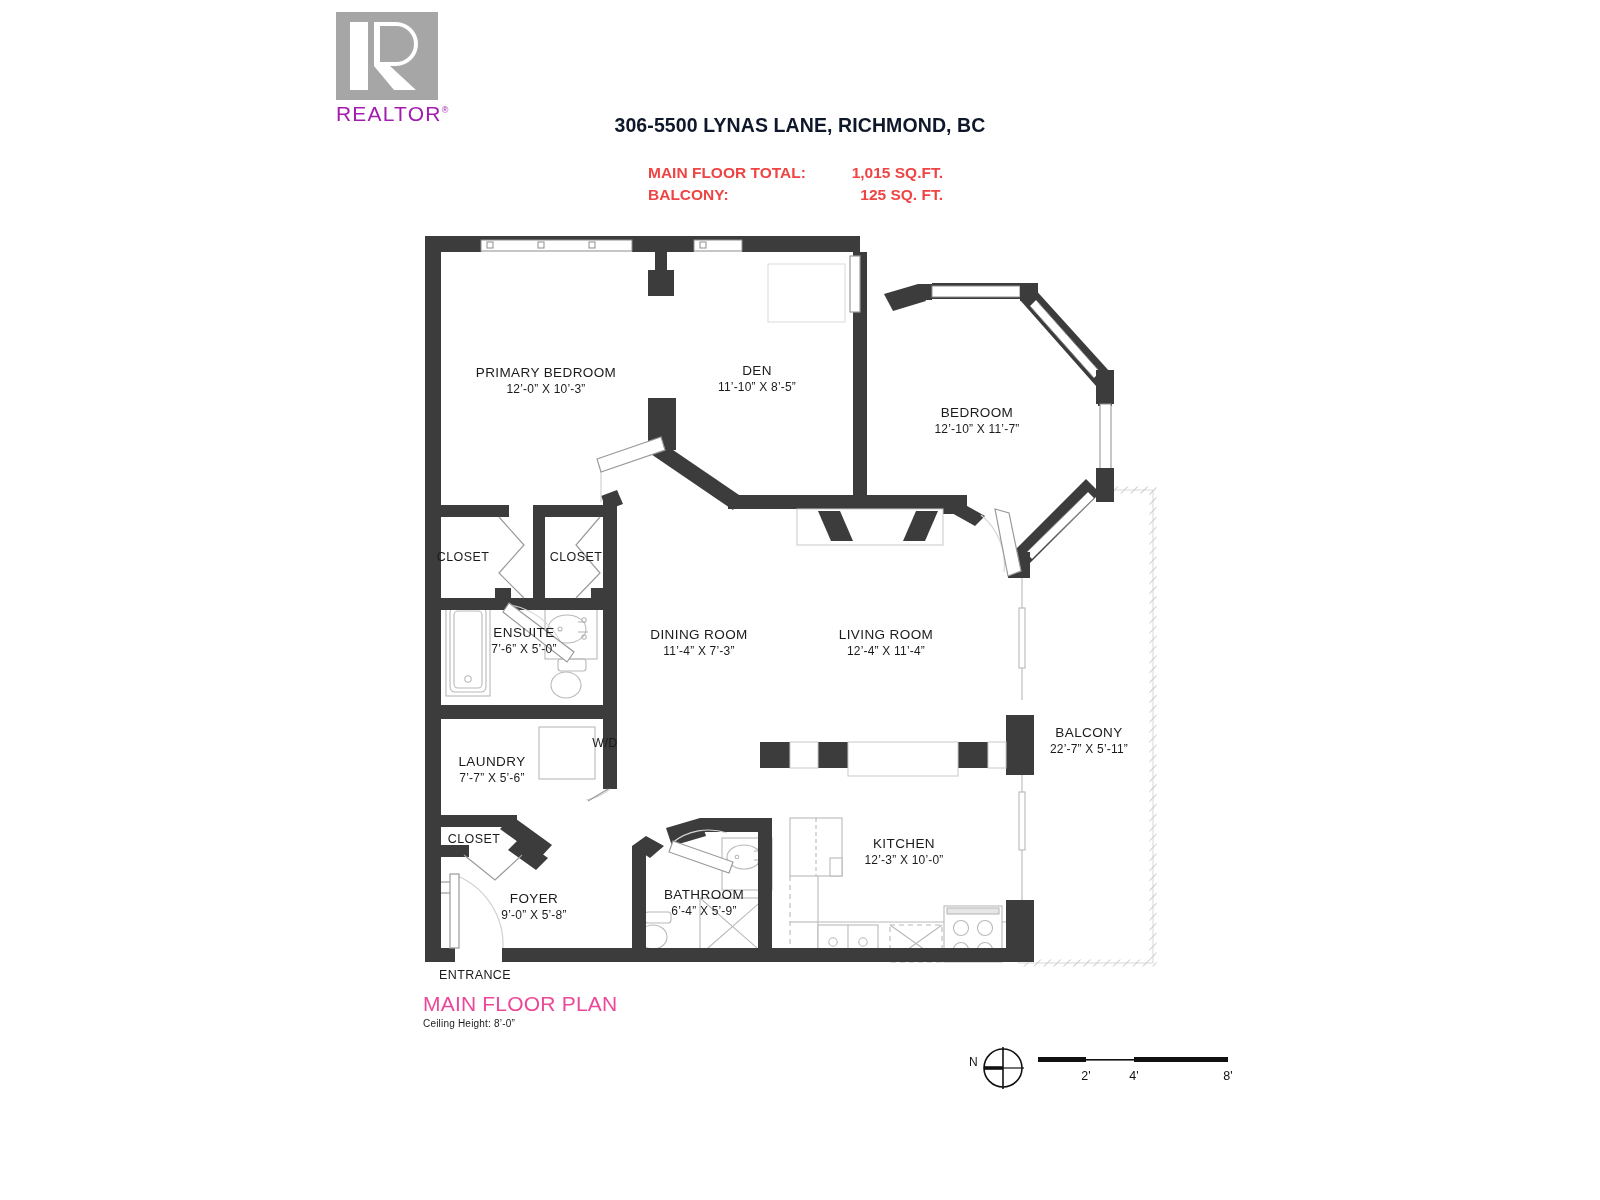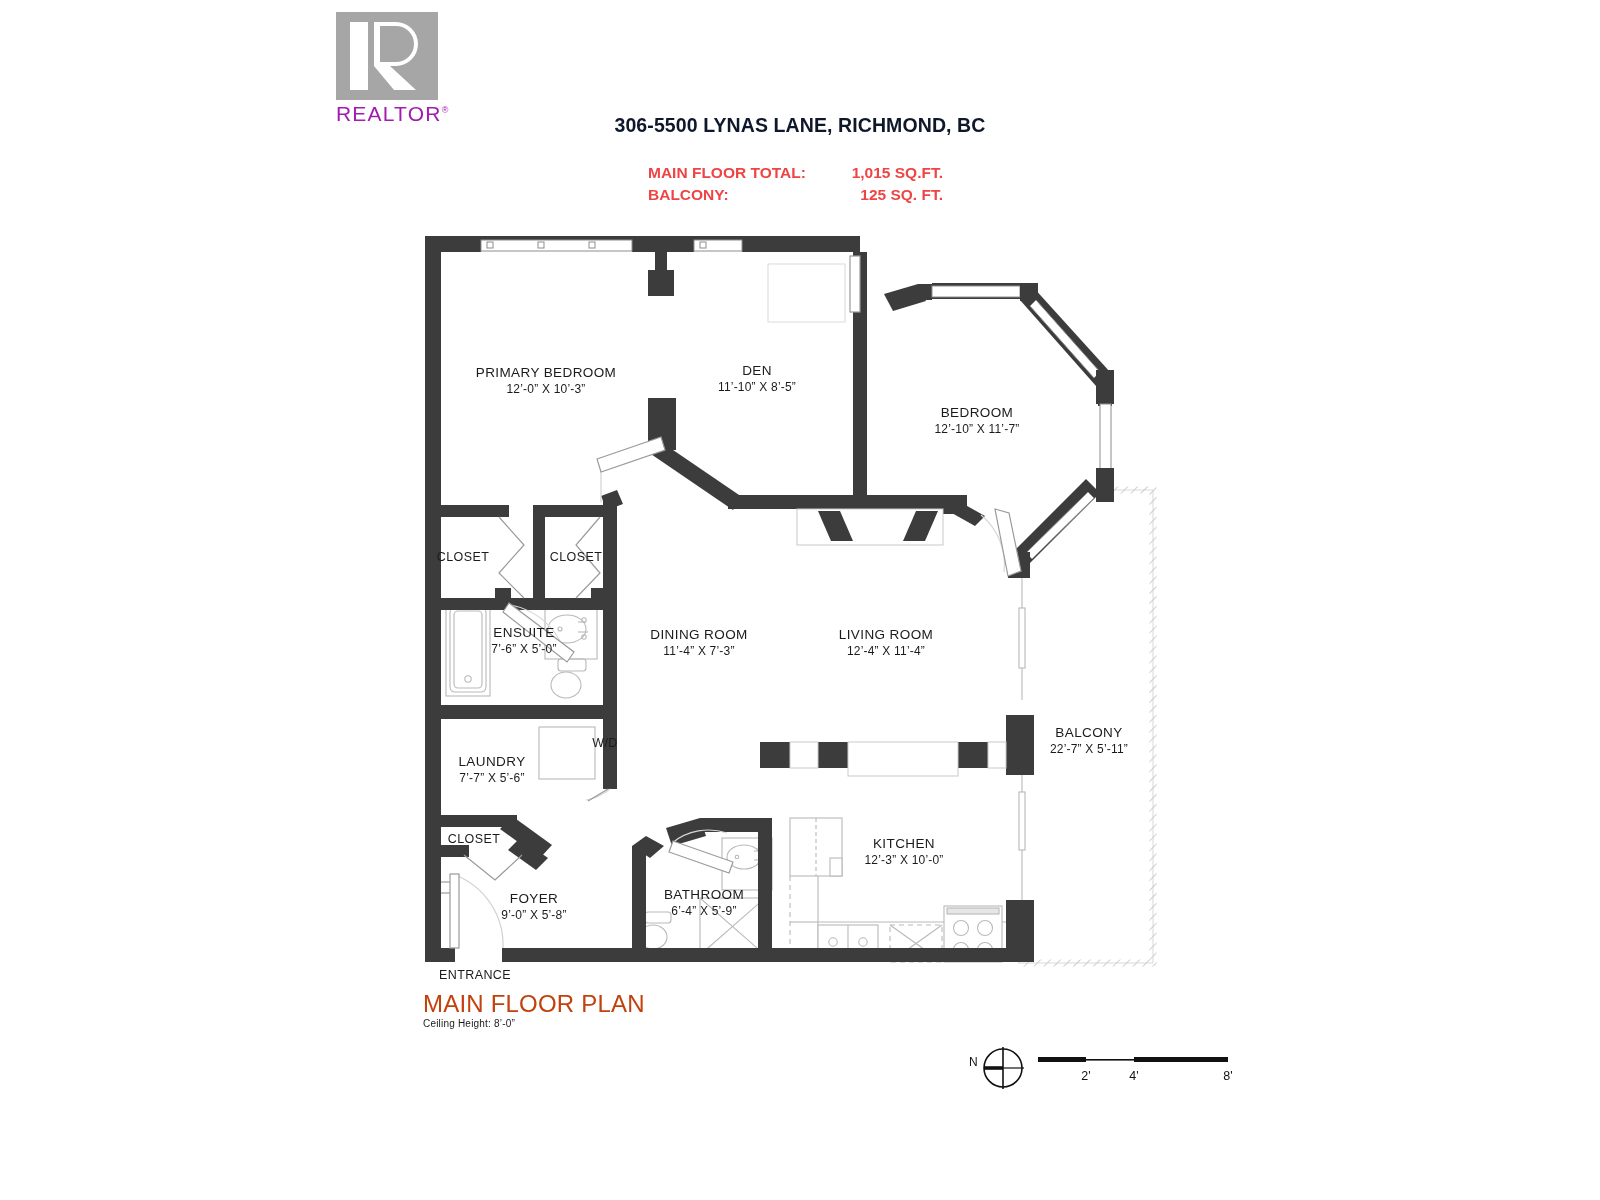--- a/index.html
+++ b/index.html
@@ -103,23 +103,23 @@
     transform: translateX(-50%);
   }
 
   
   #footer-block {
     position: absolute;
     left: 423px;
     top: 993px;
   }
   #footer-block .mfp {
-    font-size: 24px;
+    font-size: 21px;
     letter-spacing: 0.2px;
-    color: #c2410c;
+    color: #ec4899;
     line-height: 22px;
   }
   #footer-block .ceil {
     font-size: 10px;
     font-weight: normal;
     letter-spacing: 0.2px;
     color: #1b1b1b;
     line-height: 18px;
   }
 

